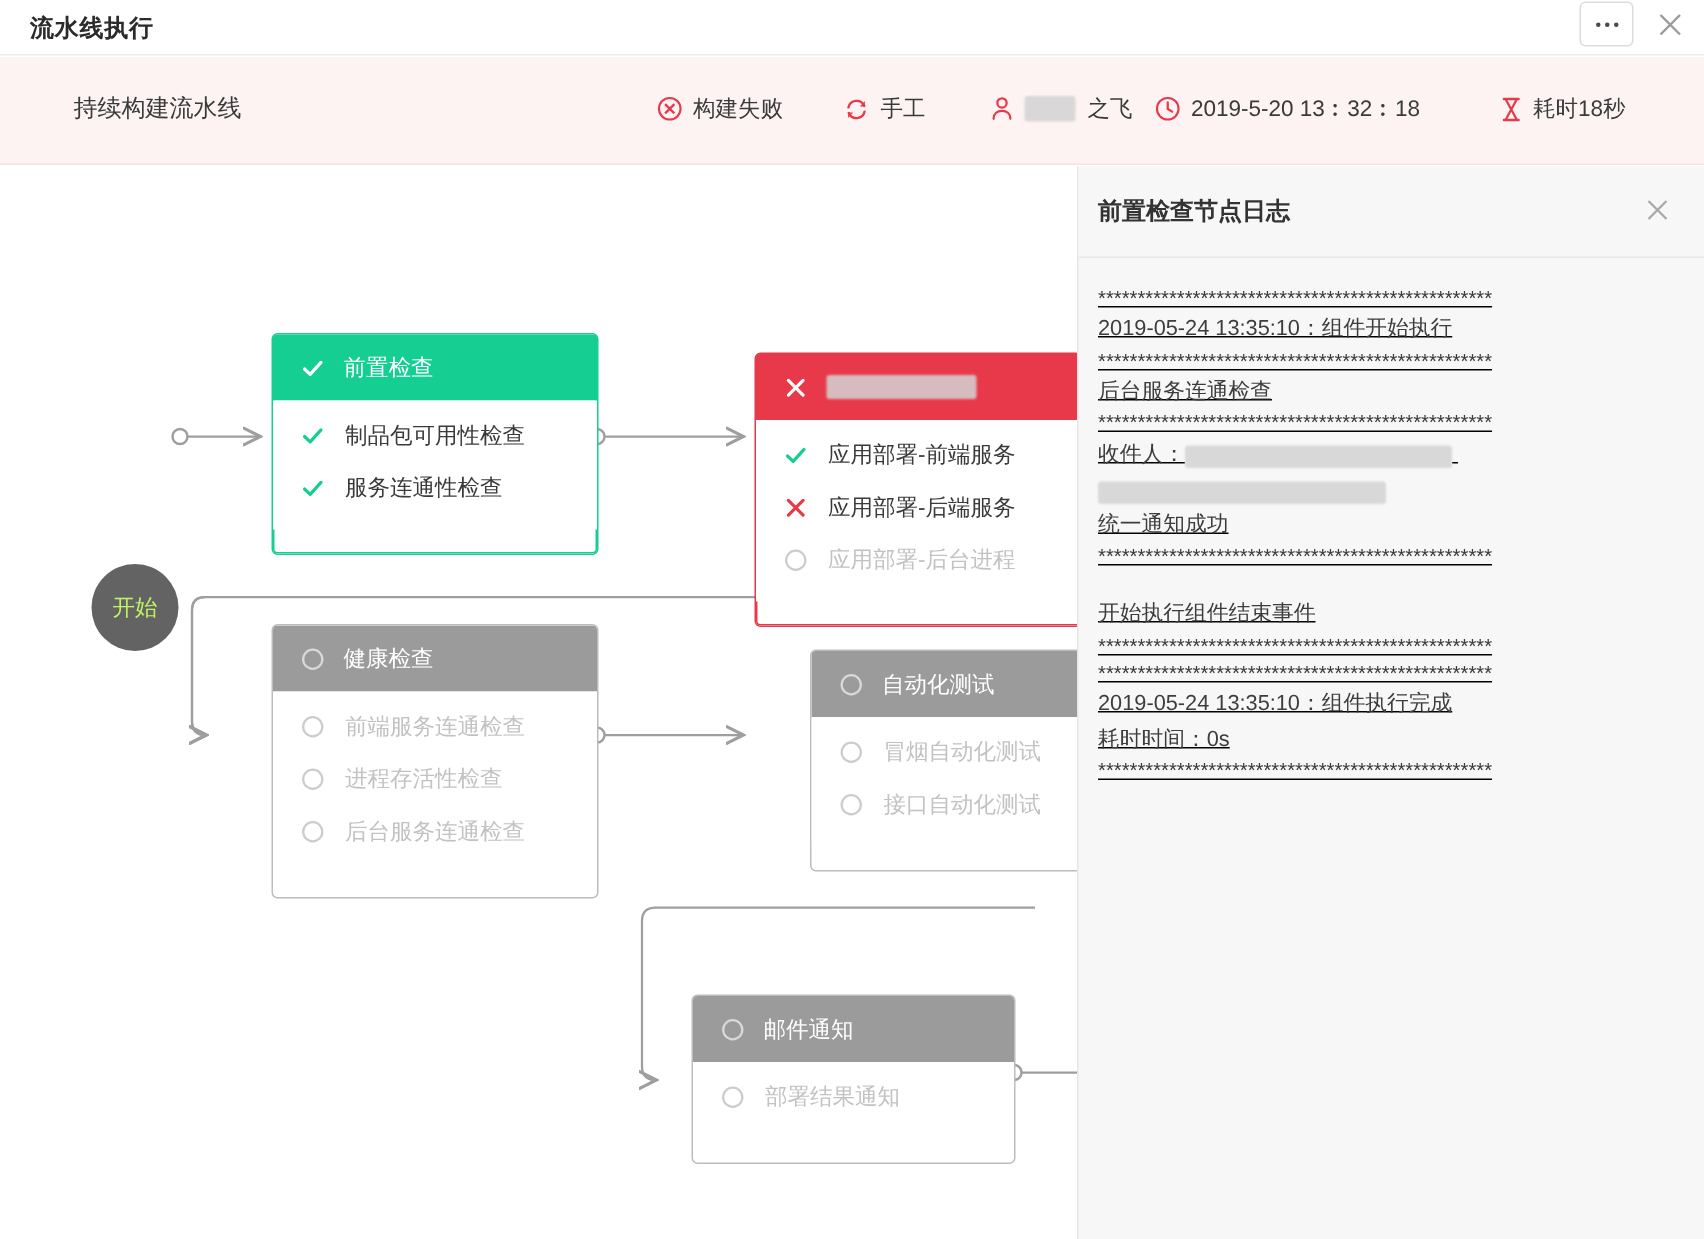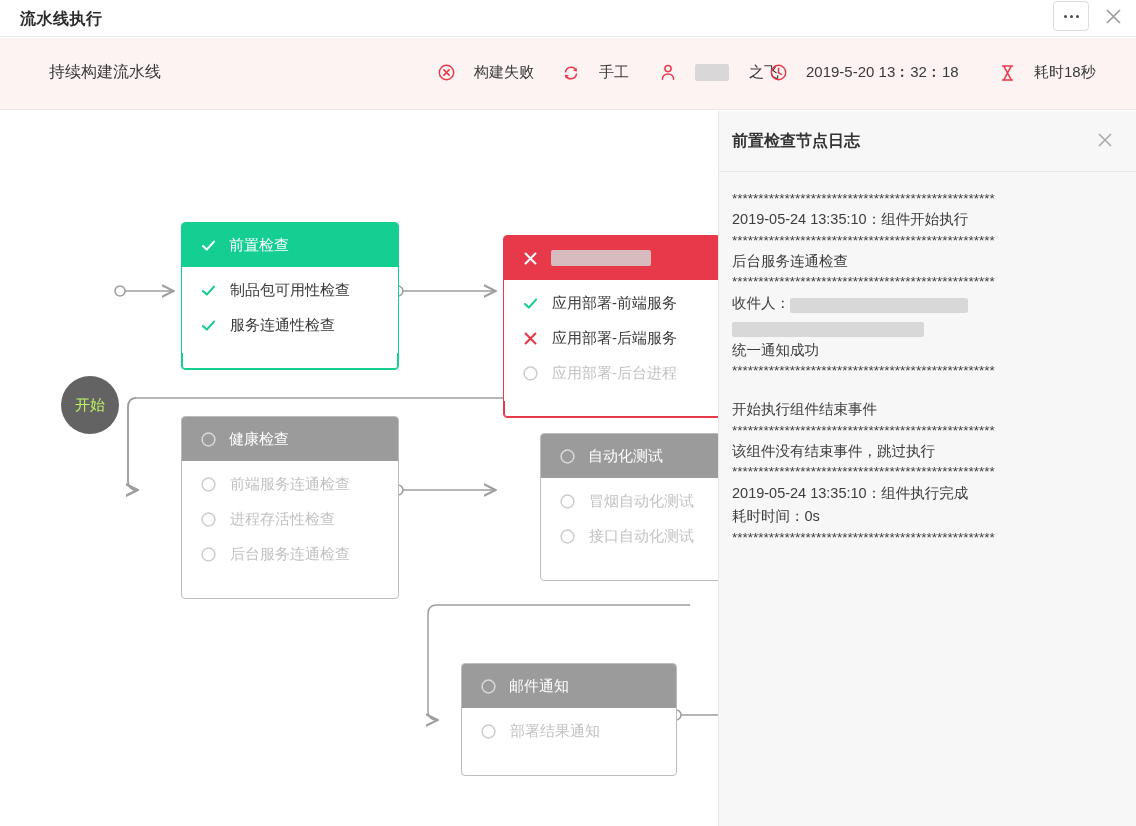--- a/index.html
+++ b/index.html
@@ -43,21 +43,21 @@
     position: absolute; top: 38px; left: 0; width: 1136px; height: 72px;
     background: #fdf3f3;
     border-bottom: 1px solid #f0e4e4;
   }
   .banner-name {
     position: absolute; left: 49px; top: 24px;
     font-size: 16px; color: #3a3a3a;
   }
   .meta {
     position: absolute; top: 25px;
-    display: flex; align-items: center; gap: 19px;
+    display: flex; align-items: center; gap: 7px;
     font-size: 15px; color: #3a3a3a;
     white-space: nowrap;
   }
   .meta .ic { display:flex; align-items:center; }
   .meta-status { left: 438px; }
   .meta-trigger { left: 562px; }
   .meta-user    { left: 660px; }
   .meta-time    { left: 770px; }
   .meta-dur     { left: 1000px; }
 
@@ -114,20 +114,21 @@
     display:flex; align-items:center; justify-content:center;
   }
 
   .redact-title { width: 100px; height: 16px; }
 
   
   .logpanel {
     position: absolute; top: 111px; left: 718px; width: 418px; height: 715px;
     background: #f7f7f7;
     border-left: 1px solid #e6e6e6;
+    text-decoration: underline;
   }
   .log-head {
     position:relative; height: 61px; background:#f7f7f7;
     border-bottom: 1px solid #e8e8e8;
   }
   .log-title {
     position:absolute; left: 13px; top: 20px;
     font-size: 16px; font-weight: bold; color: #333;
   }
   .log-close {
@@ -401,19 +402,18 @@
       <div class="log-line">2019-05-24 13:35:10：组件开始执行</div>
       <div class="log-line log-sep">**************************************************</div>
       <div class="log-line">后台服务连通检查</div>
       <div class="log-line log-sep">**************************************************</div>
       <div class="log-line"><span>收件人：</span><span class="redact redact-mail1"></span><span> </span><br><span class="redact redact-mail2"></span></div>
       <div class="log-line">统一通知成功</div>
       <div class="log-line log-sep">**************************************************</div>
       <div class="log-blank"></div>
       <div class="log-line">开始执行组件结束事件</div>
       <div class="log-line log-sep">**************************************************</div>
-      <div class="log-line">该组件没有结束事件，跳过执行</div>
       <div class="log-line log-sep">**************************************************</div>
       <div class="log-line">2019-05-24 13:35:10：组件执行完成</div>
       <div class="log-line">耗时时间：0s</div>
       <div class="log-line log-sep">**************************************************</div>
     </div>
 </div>
 
 </body></html>

